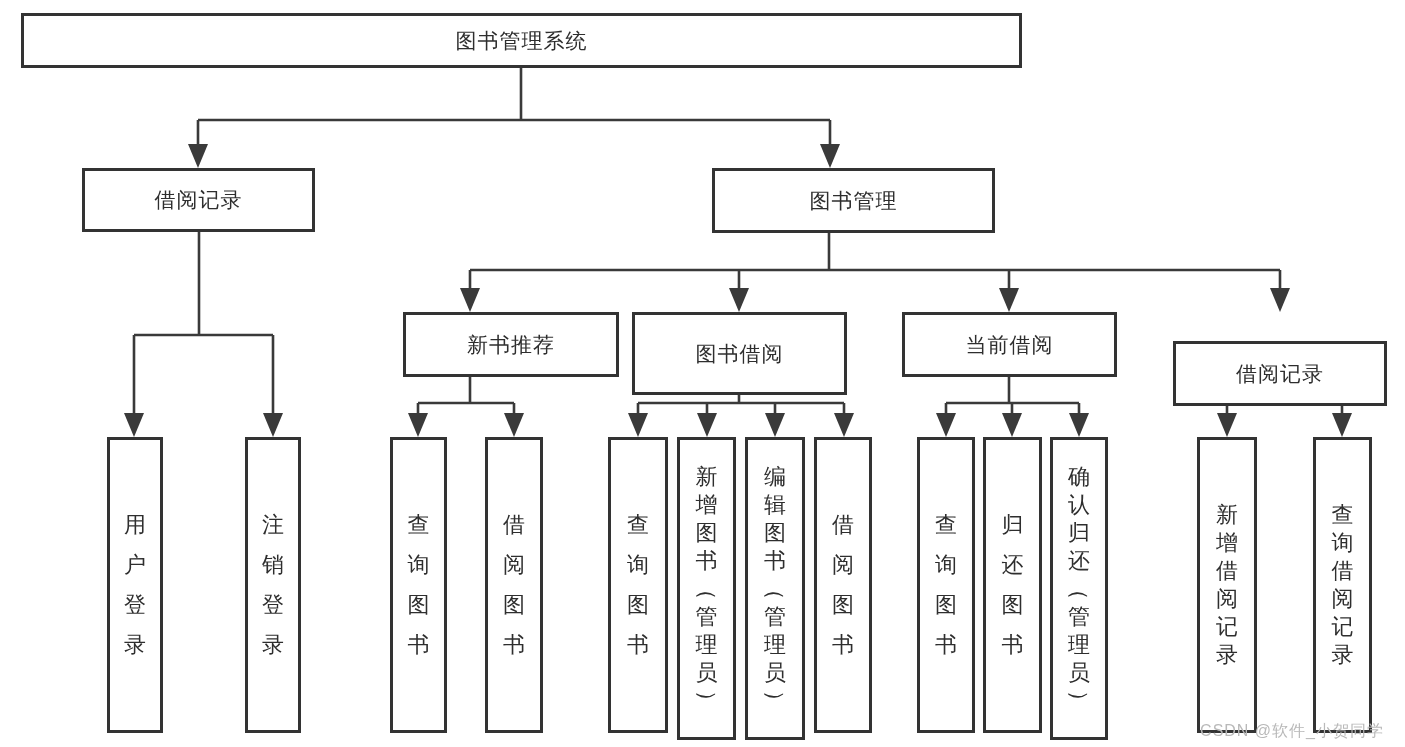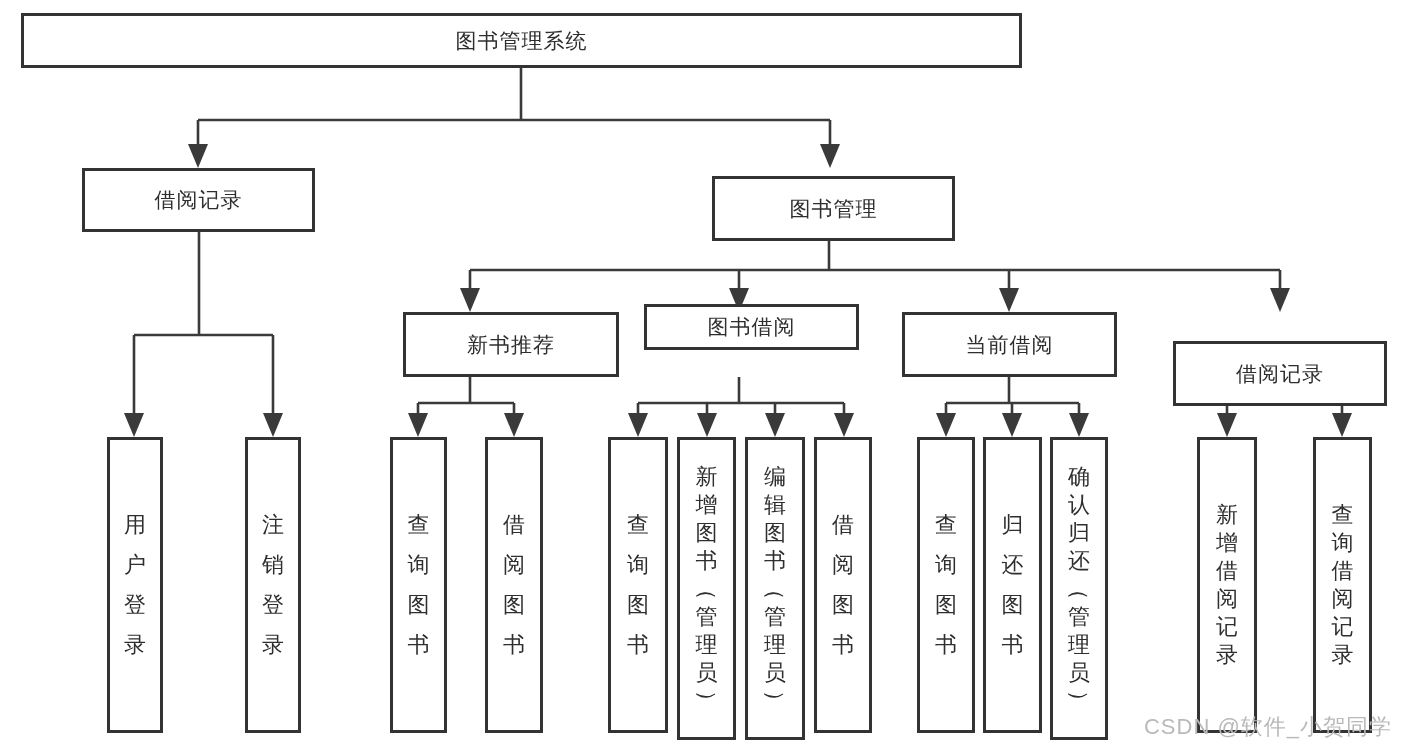--- a/index.html
+++ b/index.html
@@ -32,23 +32,23 @@
     font-size:21px;
     letter-spacing:1px;
     z-index:2;
   }
   .vnode{flex-direction:column;font-size:22px;letter-spacing:0;}
   .vnode span{display:block;height:28px;line-height:28px;text-align:center;}
   .vnode.v-short span{height:40px;line-height:40px;}
   .vnode span.vparen{transform:rotate(90deg);}
   .watermark{
     position:absolute;
-    right:13px;bottom:5px;
+    right:21px;bottom:5px;
     color:var(--watermark);
-    font-size:22px;
+    font-size:16px;
     letter-spacing:1px;
     z-index:5;
     white-space:nowrap;
   }
 </style>
 </head>
 <body>
 
 <div class="stage">
 
@@ -84,24 +84,24 @@
     <polygon class="arrow" points="1079,437 1069,413 1089,413"></polygon>
 
     <path class="connector" d="M1280 377 V403 M1227 403 H1342 M1227 403 V415 M1342 403 V415"></path>
     <polygon class="arrow" points="1227,437 1217,413 1237,413"></polygon>
     <polygon class="arrow" points="1342,437 1332,413 1352,413"></polygon>
   </svg>
 
   <div class="node" style="left:21px;top:13px;width:1001px;height:55px;">图书管理系统</div>
 
   <div class="node" style="left:82px;top:168px;width:233px;height:64px;">借阅记录</div>
-  <div class="node" style="left:712px;top:176px;width:243px;height:65px;">图书管理</div>
+  <div class="node" style="left:712px;top:168px;width:283px;height:65px;">图书管理</div>
 
   <div class="node" style="left:362px;top:312px;width:216px;height:65px;margin-left:41px;">新书推荐</div>
-  <div class="node" style="left:632px;top:304px;width:215px;height:46px;margin-left:12px;">图书借阅</div>
+  <div class="node" style="left:632px;top:312px;width:215px;height:83px;">图书借阅</div>
   <div class="node" style="left:902px;top:312px;width:215px;height:65px;">当前借阅</div>
   <div class="node" style="left:1173px;top:312px;width:214px;height:65px;margin-top:29px;">借阅记录</div>
 
   <div class="node vnode v-short" style="left:107px;top:437px;width:56px;height:296px;">
       <span>用</span>
       <span>户</span>
       <span>登</span>
       <span>录</span>
     </div>
   <div class="node vnode v-short" style="left:245px;top:437px;width:56px;height:296px;">

